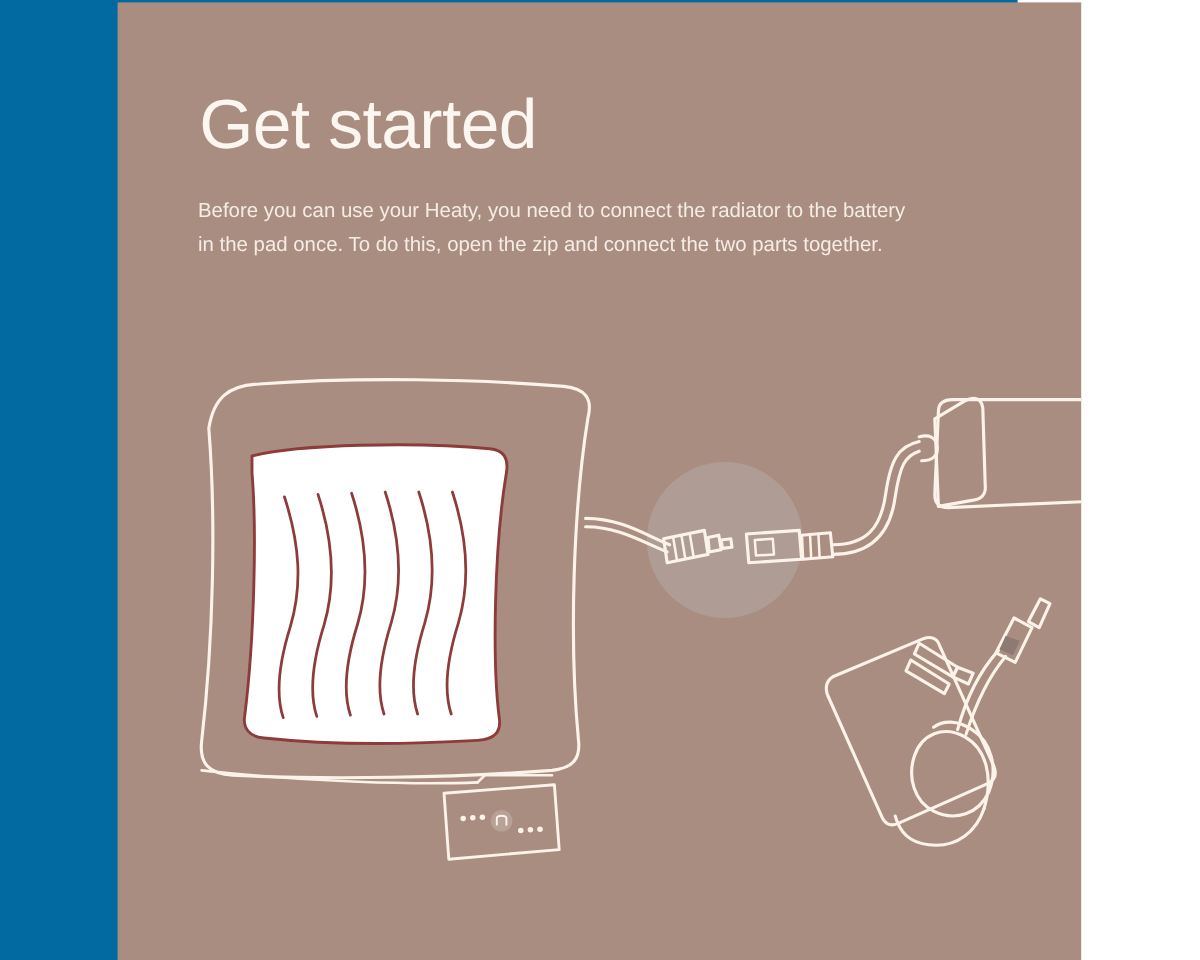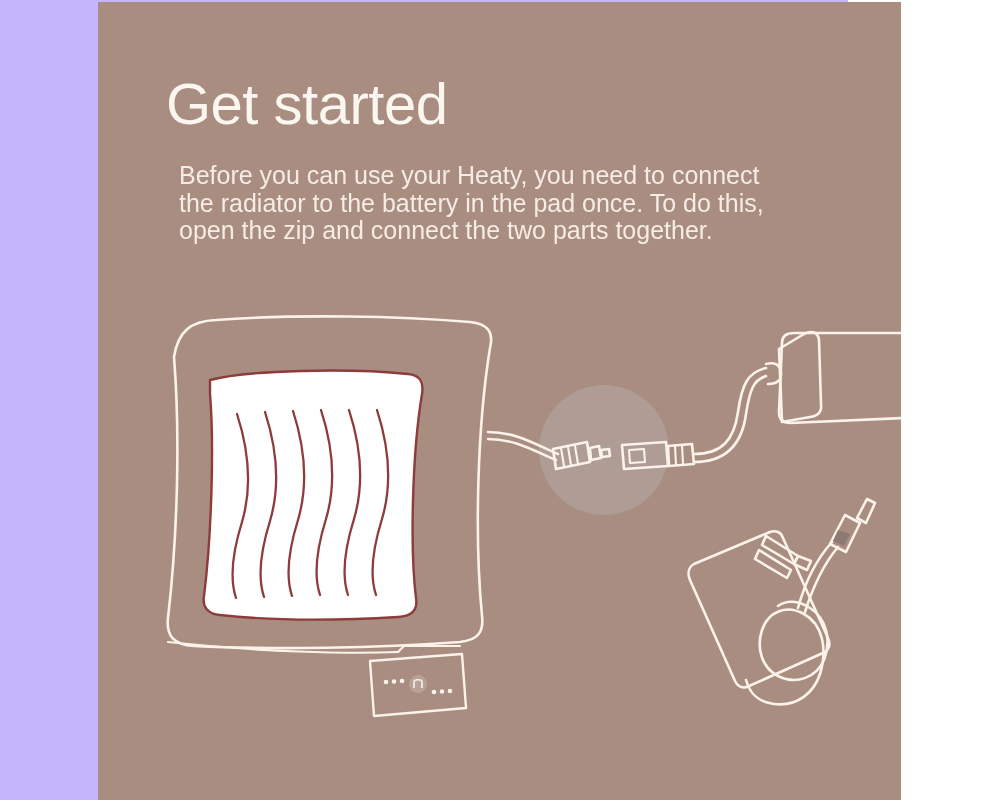--- a/index.html
+++ b/index.html
@@ -10,21 +10,21 @@
   body {
     width: 1000px;
     height: 800px;
     overflow: hidden;
     font-family: "Liberation Sans", sans-serif;
   }
   .page {
     position: relative;
     width: 848px;
     height: 800px;
-    background: #c4b5fd;
+    background: #0369a1;
   }
   .panel {
     position: absolute;
     left: 98px;
     top: 2px;
     width: 803px;
     height: 798px;
     background: #a98d80;
     overflow: hidden;
   }
@@ -36,26 +36,26 @@
     font-family: "Liberation Sans", sans-serif;
     font-size: 58px;
     font-weight: 400;
     letter-spacing: -0.5px;
     color: #fbf6ef;
     line-height: 1.05;
     white-space: nowrap;
   }
   .body-copy {
     position: absolute;
-    left: 81px;
+    left: 67px;
     top: 160px;
     width: 600px;
     margin: 0;
     font-family: "Liberation Sans", sans-serif;
-    font-size: 25px;
+    font-size: 17px;
     font-weight: 400;
     line-height: 27.5px;
     color: #f5ece4;
   }
   .illustration {
     position: absolute;
     left: 0;
     top: 0;
     width: 803px;
     height: 798px;

